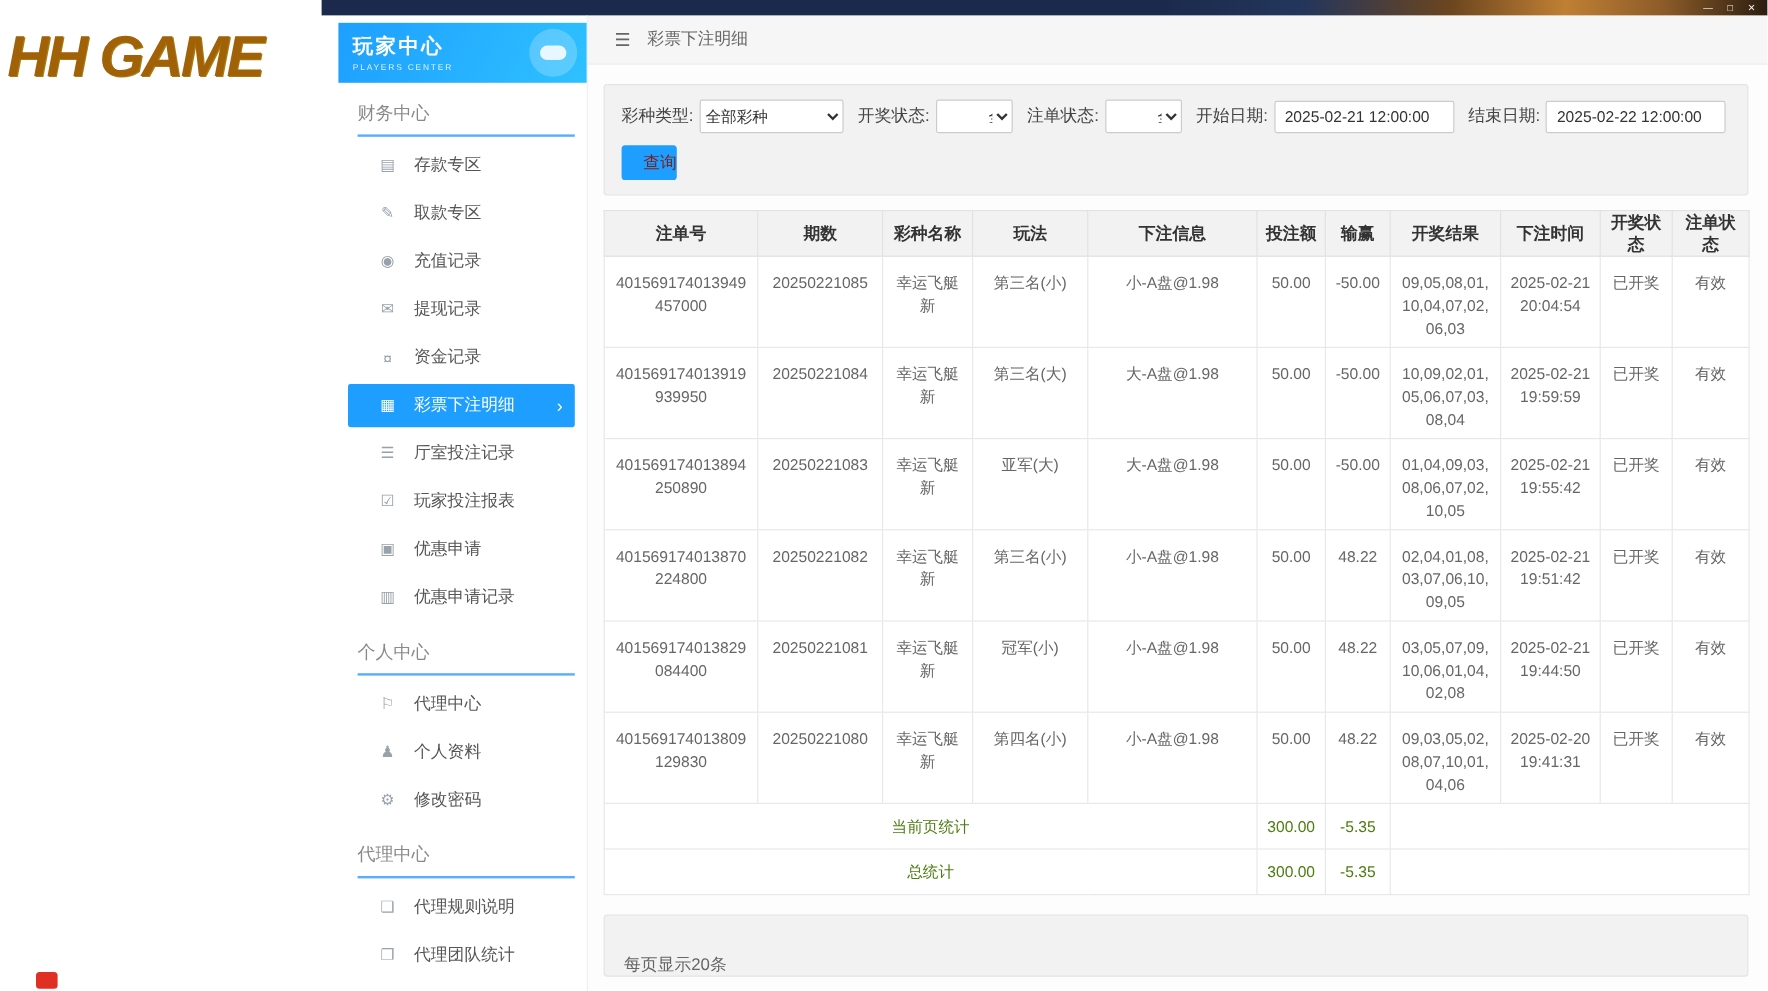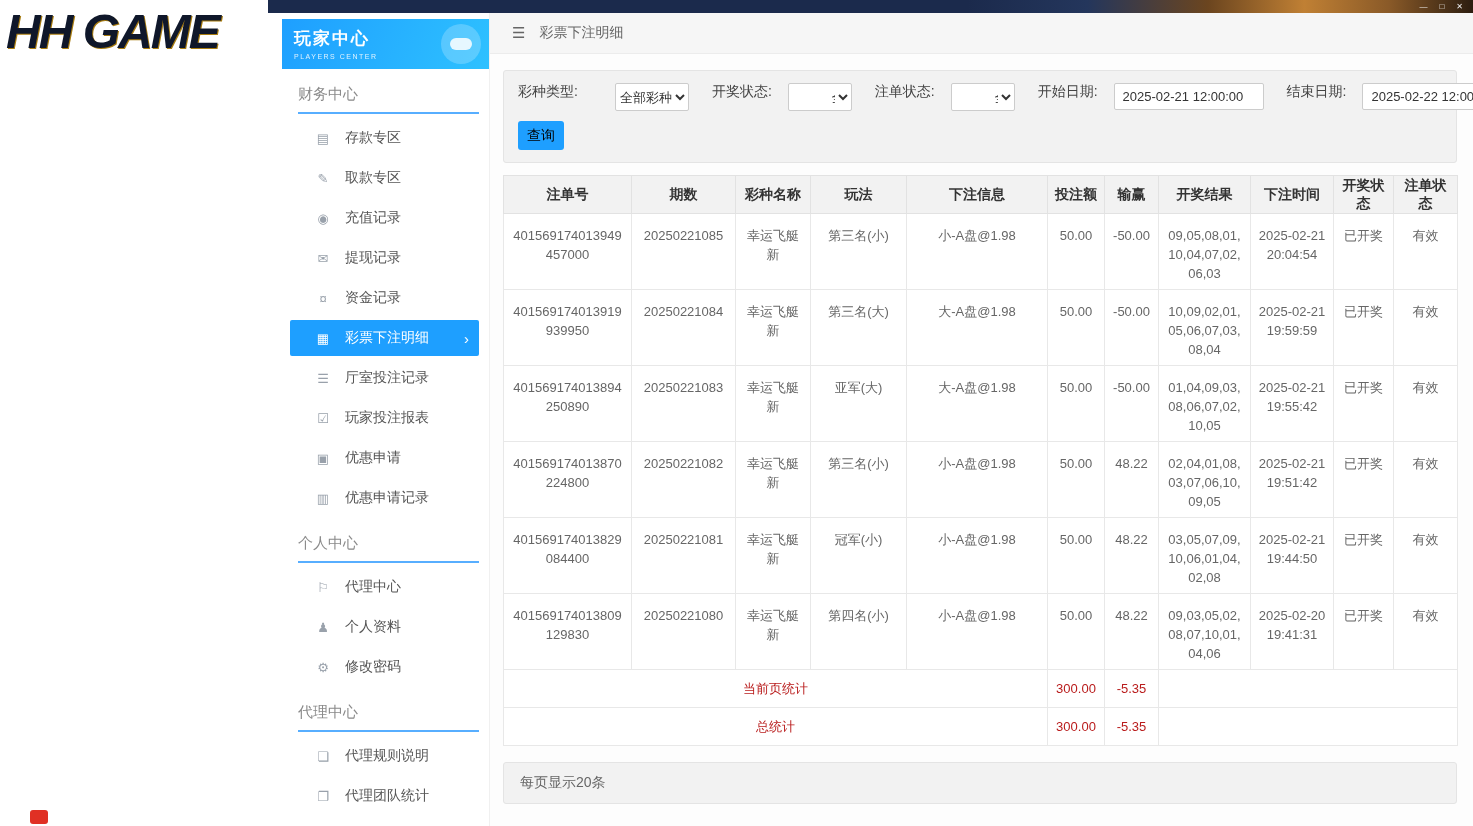--- a/index.html
+++ b/index.html
@@ -2,22 +2,22 @@
 <html><head>
 <meta charset="utf-8">
 <style>
   * { margin:0; padding:0; box-sizing:border-box; }
   html,body { width:1473px; height:826px; overflow:hidden; background:#fff; }
   body { font-family:"Liberation Sans","DejaVu Sans",sans-serif; }
   .page { position:relative; width:1473px; height:826px; background:#fff; }
 
   
   .left-pane { position:absolute; left:0; top:0; width:268px; height:826px; background:#fff; overflow:hidden; }
-  .logo { position:absolute; left:6px; top:4px; font-size:48px; font-weight:bold; font-style:italic;
-          color:#0f172a; letter-spacing:-2px; white-space:nowrap; text-shadow:1px 1px 0 #a87c10; }
+  .logo { position:absolute; left:6px; top:20px; font-size:48px; font-weight:bold; font-style:italic;
+          color:#a16207; letter-spacing:-2px; white-space:nowrap; text-shadow:1px 1px 0 #a87c10; }
   .red-dot { position:absolute; left:30px; top:810px; width:18px; height:14px; background:#e03024; border-radius:3px; }
 
   
   .titlebar { position:absolute; left:268px; top:0; width:1205px; height:13px;
     background:linear-gradient(90deg,#1b2a4c 0%,#1b2a4c 58%,#24365c 68%,#6b451f 78%,#c08034 86%,#8a5a28 93%,#2c1d10 100%);
     display:flex; justify-content:flex-end; align-items:center; gap:12px; padding-right:10px; }
   .win-btn { color:#f0f0f0; font-size:8px; line-height:13px; cursor:pointer; }
 
   
   .sidebar { position:absolute; left:268px; top:13px; width:222px; height:813px; background:#fff;
@@ -43,46 +43,46 @@
   
   .main-topbar { position:absolute; left:490px; top:13px; width:983px; height:41px; background:#f6f6f6;
                border-bottom:1px solid #ececec; display:flex; align-items:center; }
   .hamburger { margin-left:22px; color:#666; font-size:15px; cursor:pointer; }
   .topbar-title { margin-left:14px; color:#666; font-size:14px; }
 
   
   .main { position:absolute; left:490px; top:54px; width:983px; height:772px; background:#fdfdfd;
           padding:16px 16px 0 13px; }
   .filter-panel { background:#f2f2f2; border:1px solid #e4e4e4; border-radius:3px; padding:12px 14px; width:954px; }
-  .filter-row { display:flex; align-items:flex-start; gap:16px; }
+  .filter-row { display:flex; align-items:center; gap:5px; }
   .filter-row label { color:#444; font-size:14px; margin-left:7px; white-space:nowrap; }
   .filter-row label:first-child { margin-left:0; }
   .sel { height:28px; border:1px solid #ccc; border-radius:2px; background:#fff; color:#333; font-size:13px; }
-  .sel.wide { width:120px;margin-left:21px; }
+  .sel.wide { width:120px; }
   .sel.narrow { width:64px;padding-left:39px; }
   .date-input { width:150px; height:27px; border:1px solid #ccc; border-radius:2px; background:#fff;
                 color:#333; font-size:13px; padding:0 8px; }
   .filter-row2 { margin-top:10px; }
-  .btn-search { width:46px; height:29px; background:#1e9fff; color:#000000; border:none; border-radius:3px;
-                font-size:14px; cursor:pointer; }
+  .btn-search { width:46px; height:29px; background:#1e9fff; color:#7f1d1d; border:none; border-radius:3px;
+                font-size:14px; cursor:pointer;text-align:right; }
 
   
   .bet-table { width:954px; border-collapse:collapse; table-layout:fixed; margin-top:12px; background:#fff; }
   .bet-table th { background:#f2f2f2; border:1px solid #e2e2e2; height:38px; font-size:14px; color:#333;
                   font-weight:bold; padding:0 4px; }
   .bet-table td { border:1px solid #e8e8e8; color:#666; font-size:13px; text-align:center; }
   .bet-table tr.data td { height:76px; vertical-align:top; padding:12px 6px 0; line-height:19px; }
   .bet-table td.break { word-break:break-all; }
-  .bet-table tr.summary td { height:38px; vertical-align:middle; padding:0 6px; color:#b91c1c; font-size:13px; }
+  .bet-table tr.summary td { height:38px; vertical-align:middle; padding:0 6px; color:#4d7c0f; font-size:13px; }
   col.c0{width:128px} col.c1{width:104px} col.c2{width:75px} col.c3{width:96px} col.c4{width:141px}
   col.c5{width:57px} col.c6{width:54px} col.c7{width:92px} col.c8{width:83px} col.c9{width:60px} col.c10{width:64px}
 
   
-  .footer-bar { margin-top:16px; height:42px; width:954px; background:#f2f2f2; border:1px solid #e4e4e4;
-                border-radius:3px; display:flex; align-items:center; justify-content:space-between;
+  .footer-bar { margin-top:16px; height:52px; width:954px; background:#f2f2f2; border:1px solid #e4e4e4;
+                border-radius:3px; display:flex; align-items:flex-end; justify-content:space-between;
                 padding:0 18px 0 16px; }
   .page-size { color:#666; font-size:14px; }
   .pager { display:flex; align-items:center; gap:9px; font-size:14px; }
   .muted { color:#666; }
   .plink { color:#1e9fff; text-decoration:none; cursor:pointer; }
   .pcur { min-width:17px; height:17px; line-height:16px; text-align:center; background:#cfe6ff;
           border:1px solid #1e9fff; color:#1a7af0; font-size:12px; border-radius:2px; padding:0 2px; }
   .jump-input { width:30px; height:22px; border:1px solid #ccc; border-radius:2px; background:#fff;
           text-align:center; font-size:13px; }
 </style>

